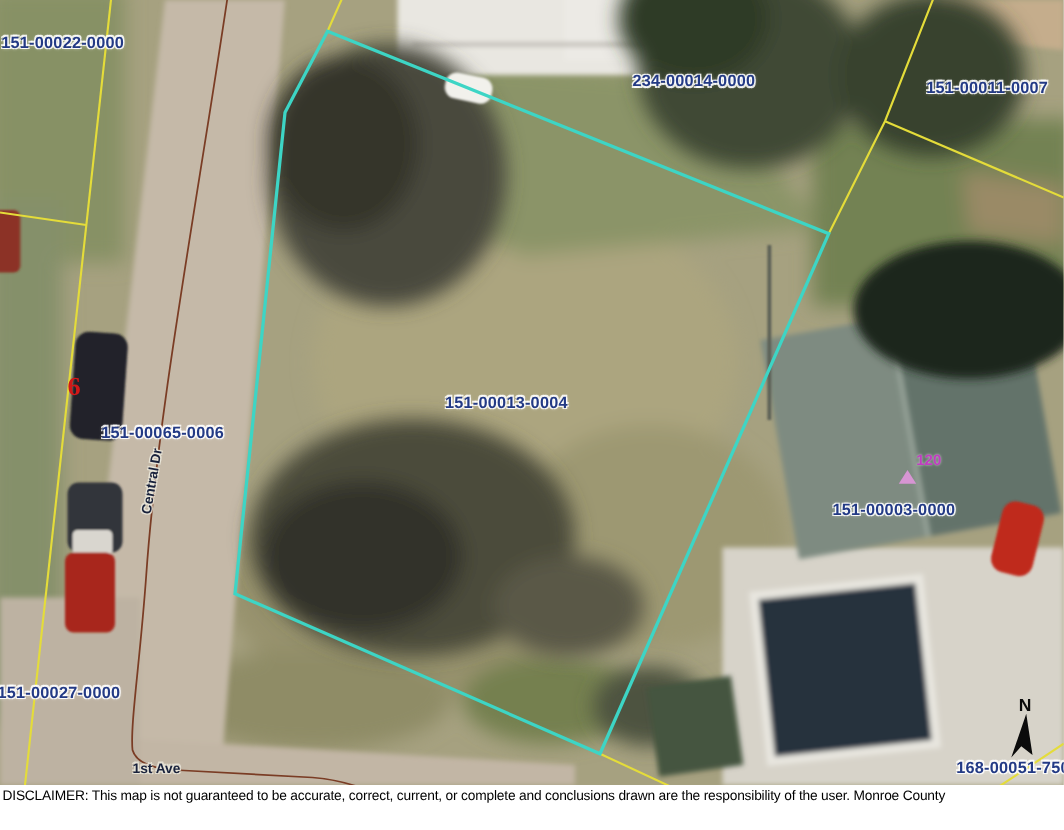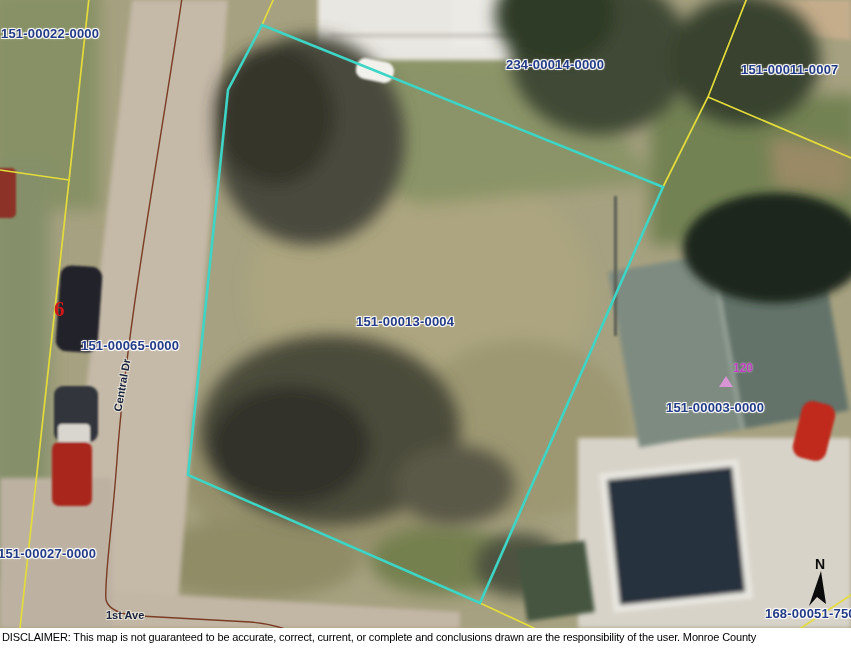--- a/index.html
+++ b/index.html
@@ -136,21 +136,21 @@
         <path d="M 798,630 L 851,595"></path>
       </g>
 
       <polygon points="262,25 663,187 480,603 188,475 228,90" fill="none" stroke="#3dd5c5" stroke-width="2.6" stroke-linejoin="miter"></polygon>
     </svg>
 
     <div class="plabel" style="left:1px;top:26px">151-00022-0000</div>
     <div class="plabel" style="left:506px;top:57px">234-00014-0000</div>
     <div class="plabel" style="left:741px;top:62px">151-00011-0007</div>
     <div class="plabel" style="left:356px;top:314px">151-00013-0004</div>
-    <div class="plabel" style="left:81px;top:338px">151-00065-0000</div>
+    <div class="plabel" style="left:81px;top:338px">151-00065-0006</div>
     <div class="plabel" style="left:666px;top:400px">151-00003-0000</div>
     <div class="plabel" style="left:-2px;top:546px">151-00027-0000</div>
     <div class="plabel" style="left:765px;top:606px">168-00051-7500</div>
 
     <div class="slabel central">Central Dr</div>
     <div class="slabel firstave">1st Ave</div>
 
     <div class="addr">120</div>
     <div class="addr-tri"></div>
 

